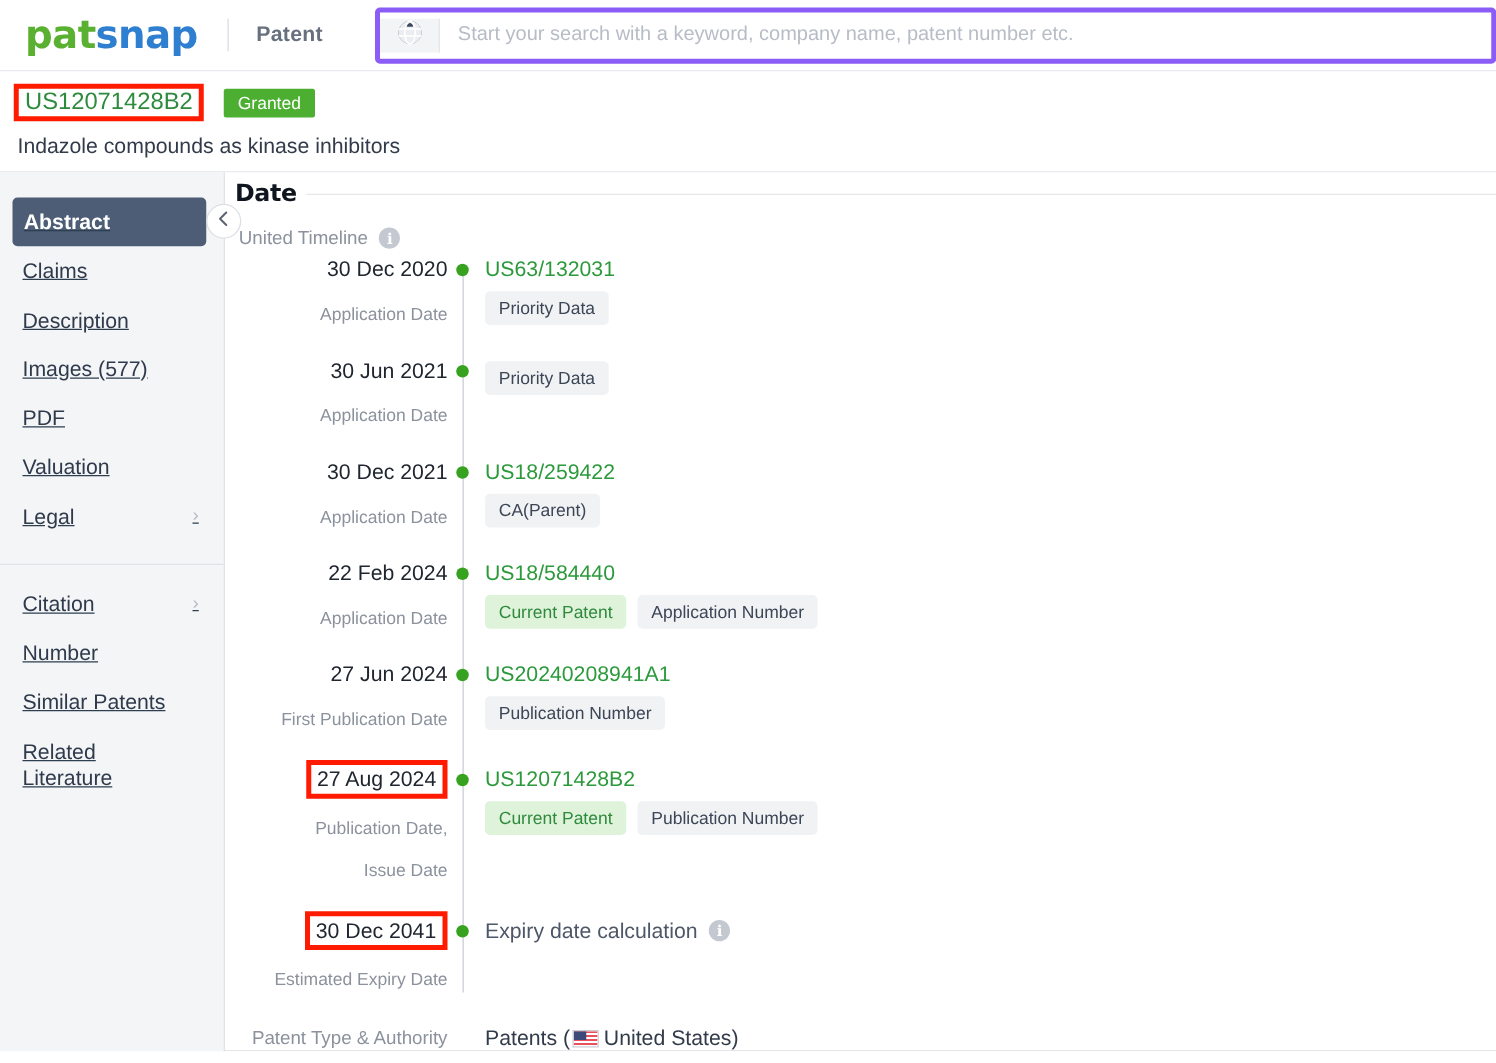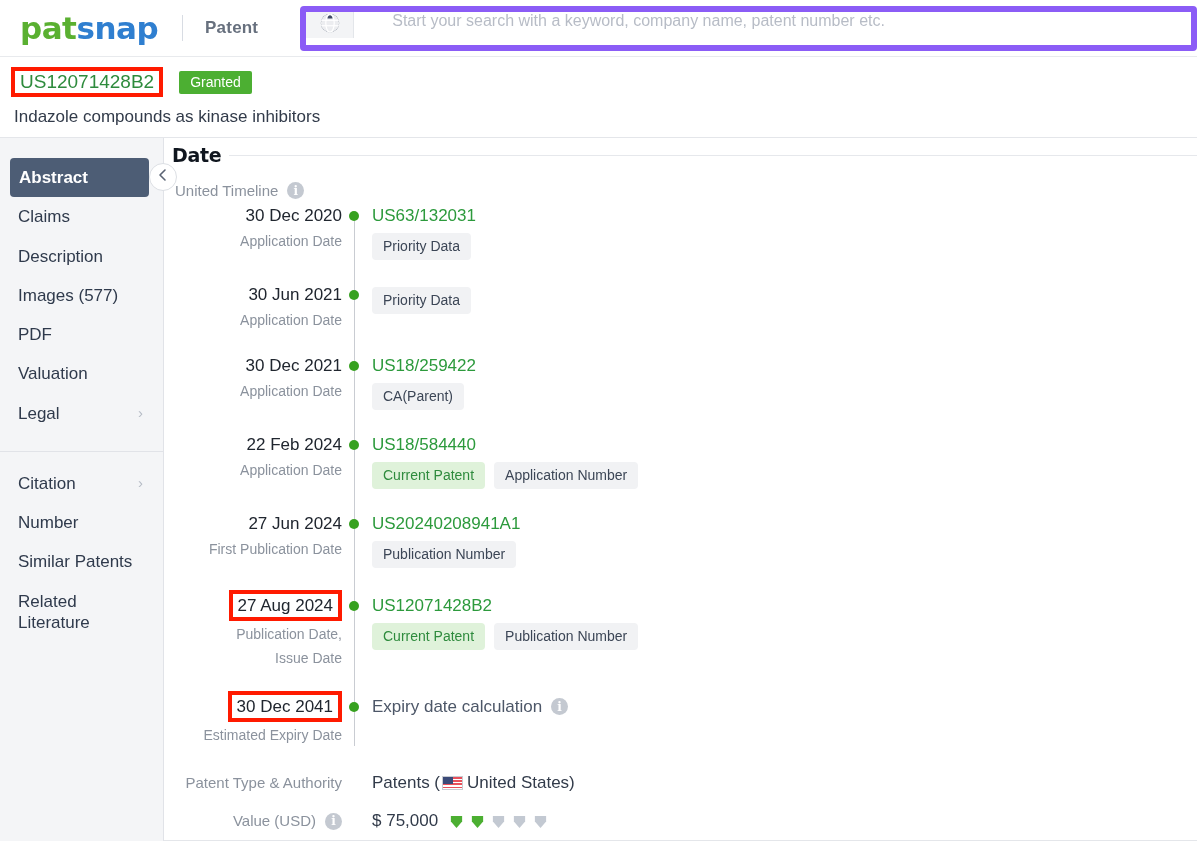--- a/index.html
+++ b/index.html
@@ -32,29 +32,28 @@
   .logo .snap { color: #2f7fd0; text-align: center; }
   .logo-divider {
     width: 1px; height: 26px; background: #d8dce3;
     margin: 0 22px 0 24px;
   }
   .section-name {
     font-size: 17px; font-weight: 700; color: #67707e;
     letter-spacing: 0.2px;
   }
   .searchwrap {
-    display: flex; align-items: flex-start;
+    display: flex; align-items: center;
     margin-left: 42px;
     height: 45px;
     width: 899px;
-    border: 6px solid #8b5cf6;
+    border: 4px solid #8b5cf6;
     border-radius: 4px;
     overflow: hidden;
     background: #fff;
-    gap: 24px;
   }
   .search-mode {
     width: 48px;
     background: #f3f4f6;
     border-right: 1px solid #e3e6ea;
     display: flex; align-items: center; justify-content: center;
   }
   .search-input {
     flex: 1;
     border: none; outline: none;
@@ -89,26 +88,27 @@
   .ptitle {
     font-size: 17px;
     color: #323b4a;
     padding: 10px 0 10px 14px;
   }
 
   
   .body { display: flex; height: 704px; border-top: 1px solid #e4e6ea; }
 
   .sidebar {
-    width: 164px;
+    width: 180px;
     background: #f4f5f7;
     border-right: 1px solid #e1e3e8;
     padding-top: 20px;
     position: relative;
     flex-shrink: 0;
+    text-decoration: underline;
   }
   .sb-item {
     font-size: 17px;
     color: #2f3a4c;
     padding: 9px 0 9px 18px;
     display: flex; align-items: center;
     cursor: pointer;
     line-height: 1.25;
   }
   .sb-item.active {
@@ -189,21 +189,21 @@
     display: inline-block;
   }
   .tl-date.boxed {
     border: 4px solid #ff1a00;
     padding: 0 5px;
     height: 31px; line-height: 23px;
   }
   .tl-sub {
     font-size: 14px; color: #8b929d;
     line-height: 22px;
-    margin-top: 2px;
+    margin-top: 12px;
   }
   .tl-dot-col {
     width: 24px; flex-shrink: 0;
     display: flex; justify-content: center;
     position: relative;
   }
   .tl-dot {
     width: 10px; height: 10px; border-radius: 50%;
     background: #37a120;
     margin-top: 8px;

